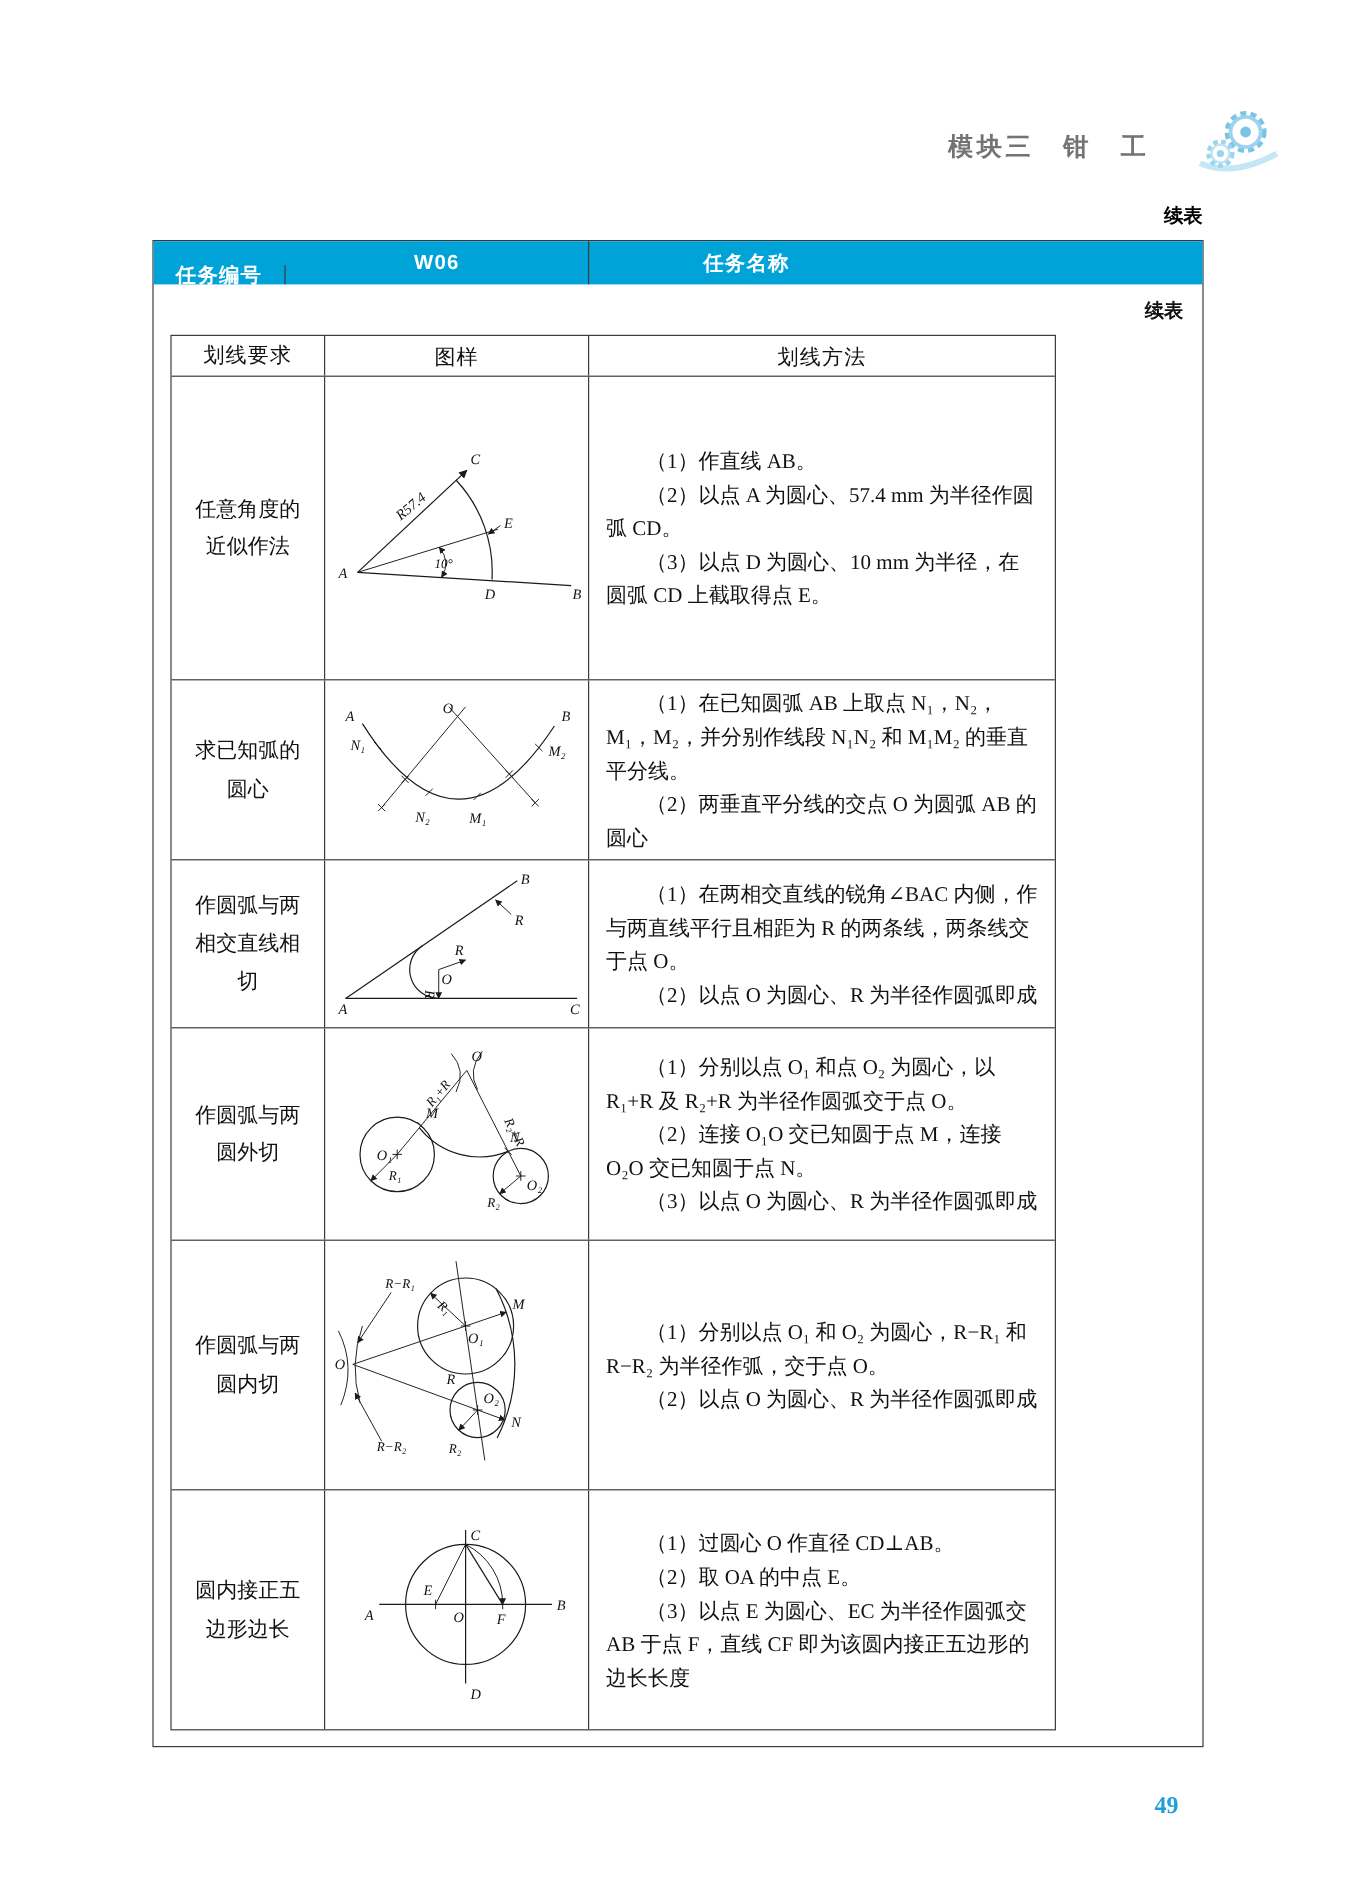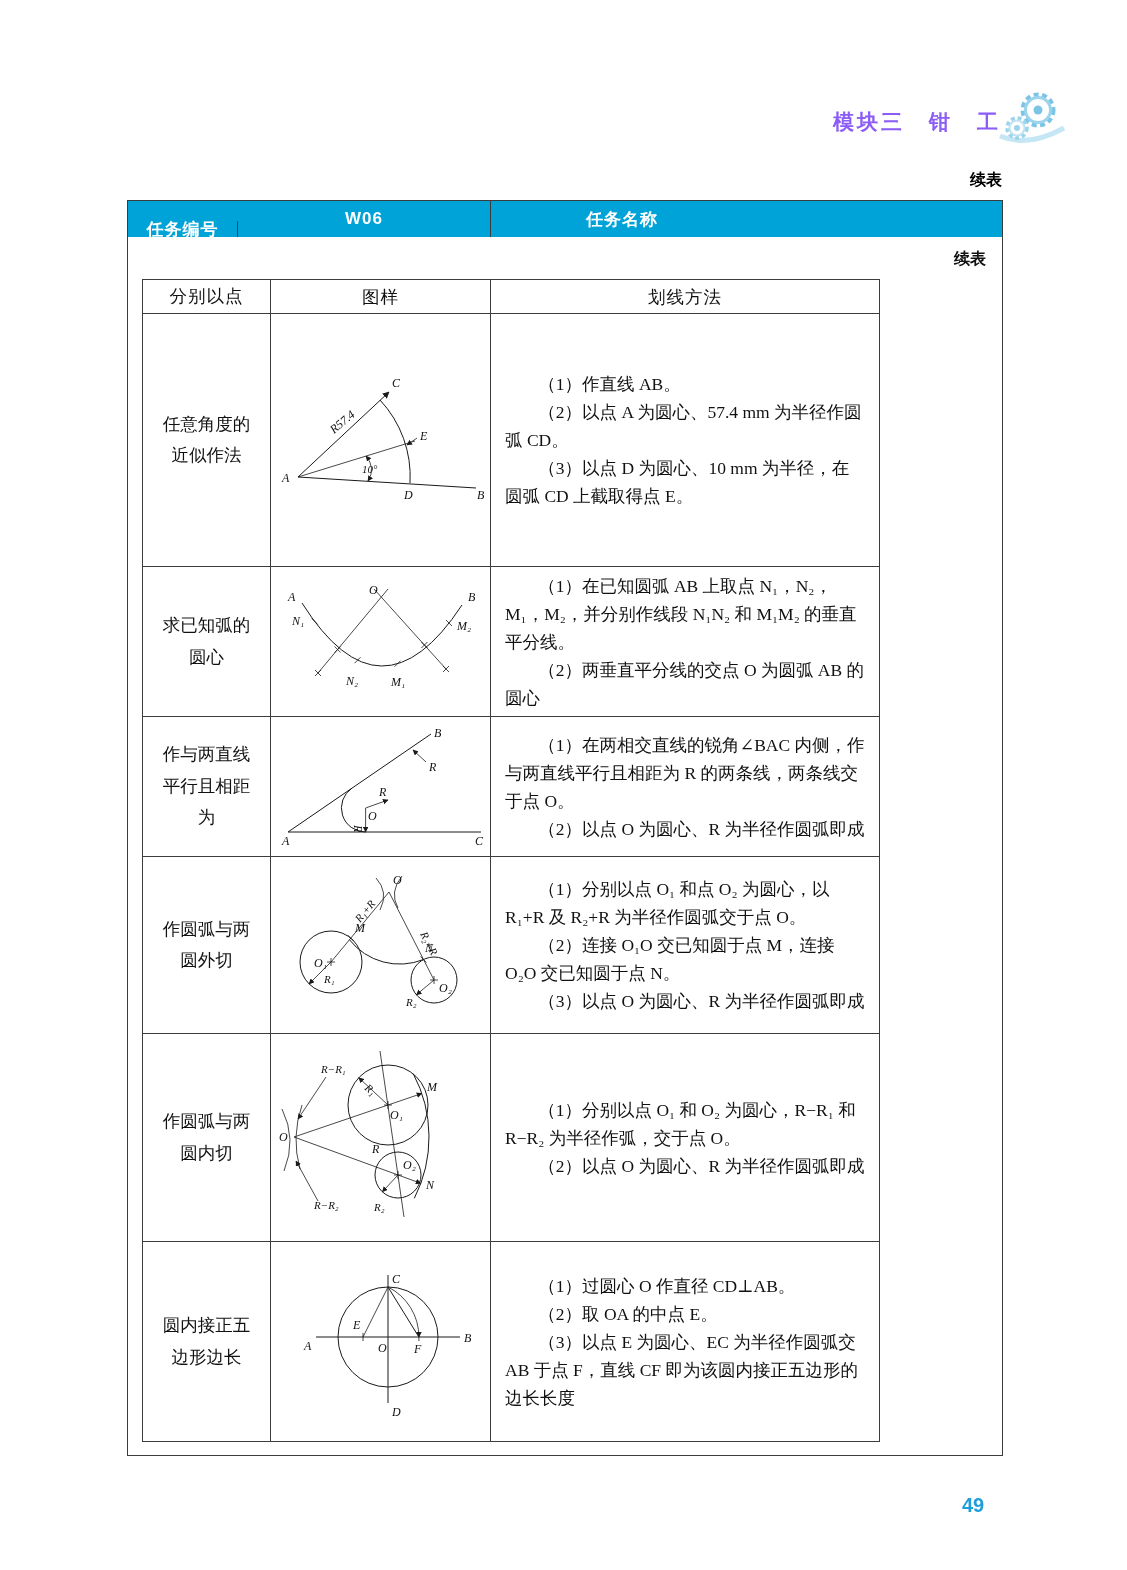--- a/index.html
+++ b/index.html
@@ -1,22 +1,22 @@
 <!DOCTYPE html>
 <html><head>
 <meta charset="utf-8">
 <style>
   * { margin:0; padding:0; box-sizing:border-box; }
   html,body { background:#ffffff; }
   body { width:1127px; height:1570px; position:relative; font-family:"Liberation Serif","DejaVu Serif",serif; color:#111; }
   .page { position:absolute; inset:0; overflow:hidden; }
 
   
-  .module-title { position:absolute; top:108px; left:833px; font-family:"Liberation Sans","DejaVu Sans",sans-serif;
-    font-weight:bold; font-size:21px; color:#8b5cf6; letter-spacing:3px; }
+  .module-title { position:absolute; top:108px; left:790px; font-family:"Liberation Sans","DejaVu Sans",sans-serif;
+    font-weight:bold; font-size:21px; color:#737373; letter-spacing:3px; }
   .gear-wrap { position:absolute; top:84px; left:996px; }
   .cont-top { position:absolute; top:170px; right:125px; font-family:"Liberation Sans","DejaVu Sans",sans-serif;
     font-weight:bold; font-size:16px; color:#000; }
 
   
   .outer { position:absolute; left:127px; top:200px; width:876px; height:1256px; border:1px solid #3c3c3c; }
   .outer-header { display:flex; height:36px; background:#00a3d8; color:#fff;
     font-family:"Liberation Sans","DejaVu Sans",sans-serif; font-weight:bold; font-size:17px; }
   .oh-cell { display:flex; align-items:center; justify-content:center; border-right:1px solid #3c3c3c; letter-spacing:1px; }
   .oh-cell:last-child { border-right:none; }
@@ -45,21 +45,21 @@
   .rH4 { height:177px; } .rH5 { height:208px; } .rH6 { height:199px; }
   p.m { font-size:17.5px; line-height:28px; text-indent:1.9em; }
 
   
   svg.diag { display:block; }
   svg .ln { stroke:#1a1a1a; stroke-width:1; fill:none; }
   svg .thin { stroke:#1a1a1a; stroke-width:0.8; fill:none; }
   svg .lb { font-family:"Liberation Serif","DejaVu Serif",serif; font-style:italic; font-size:12px; fill:#111; stroke:none; }
   svg .lbs { font-size:11px; }
 
-  .page-num { position:absolute; top:1494px; left:962px; font-family:Liberation Sans, sans-serif;
+  .page-num { position:absolute; top:1494px; left:962px; font-family:Liberation Serif, serif;
     font-weight:bold; font-size:20px; color:#1f9ed9; }
 </style>
 </head>
 <body>
 
 <div class="page">
 
   <svg width="0" height="0" style="position:absolute" aria-hidden="true">
     <defs>
       <marker id="arr" viewBox="0 0 10 10" refX="9" refY="5" markerWidth="7" markerHeight="7" orient="auto-start-reverse">
@@ -90,21 +90,21 @@
     </div>
 
     <div class="outer-body">
 
       <div class="content-col">
         <div class="cont-inner">续表</div>
 
         <div class="inner">
 
           <div class="itrow ihead">
-            <div class="c c-req hc">分别以点</div>
+            <div class="c c-req hc">划线要求</div>
             <div class="c c-dia hc">图样</div>
             <div class="c c-met hc">划线方法</div>
           </div>
 
           <div class="itrow rH1">
             <div class="c c-req">任意角度的近似作法</div>
             <div class="c c-dia">
               <svg class="diag" width="210" height="170" viewBox="0 0 210 170">
                 <line class="ln" x1="22" y1="122" x2="200" y2="133"></line>
                 <line class="ln" x1="22" y1="122" x2="113" y2="37" marker-end="url(#arr)"></line>
@@ -152,21 +152,21 @@
                 <text class="lb" x="115" y="103">M₁</text>
               </svg>
             </div>
             <div class="c c-met">
               <p class="m">（1）在已知圆弧 AB 上取点 N₁，N₂，M₁，M₂，并分别作线段 N₁N₂ 和 M₁M₂ 的垂直平分线。</p>
               <p class="m">（2）两垂直平分线的交点 O 为圆弧 AB 的圆心</p>
             </div>
           </div>
 
           <div class="itrow rH3">
-            <div class="c c-req">作与两直线平行且相距为</div>
+            <div class="c c-req">作圆弧与两相交直线相切</div>
             <div class="c c-dia">
               <svg class="diag" width="210" height="125" viewBox="0 0 210 125">
                 <line class="ln" x1="12" y1="108" x2="205" y2="108"></line>
                 <line class="ln" x1="12" y1="108" x2="155" y2="10"></line>
                 <path class="ln" d="M 89.6 108 A 24 24 0 0 1 76 64.1"></path>
                 <line class="thin" x1="150" y1="38" x2="137" y2="26" marker-end="url(#arr)"></line>
                 <line class="thin" x1="89.6" y1="84" x2="112" y2="76" marker-end="url(#arr)"></line>
                 <line class="thin" x1="89.6" y1="84" x2="89.6" y2="108" marker-end="url(#arr)"></line>
                 <text class="lb" x="158" y="13">B</text>
                 <text class="lb" x="153" y="47">R</text>

